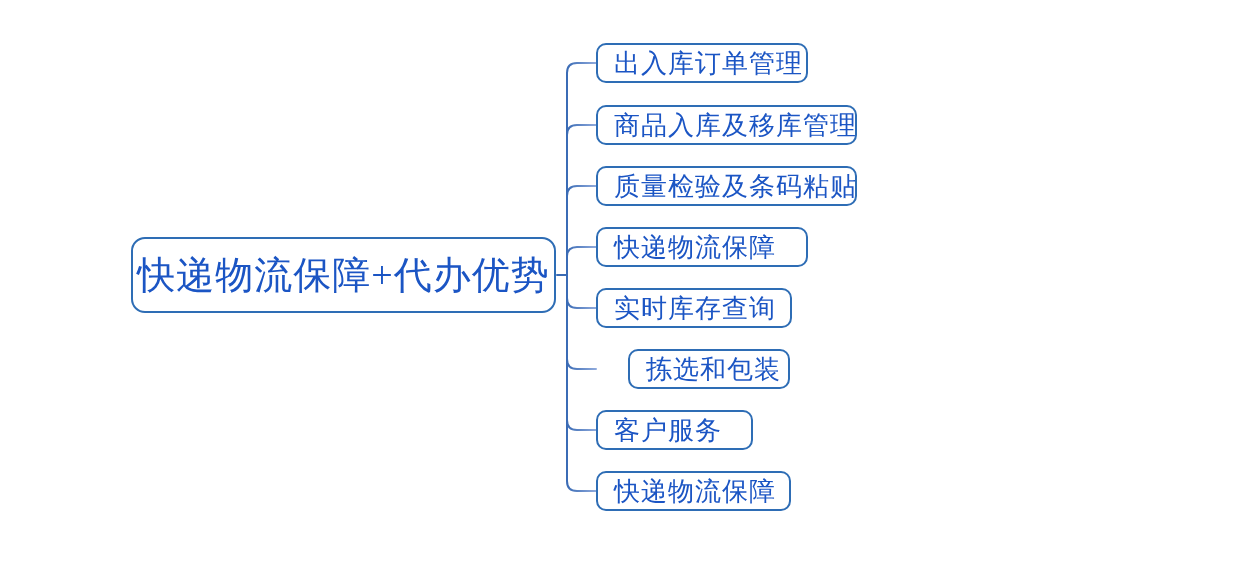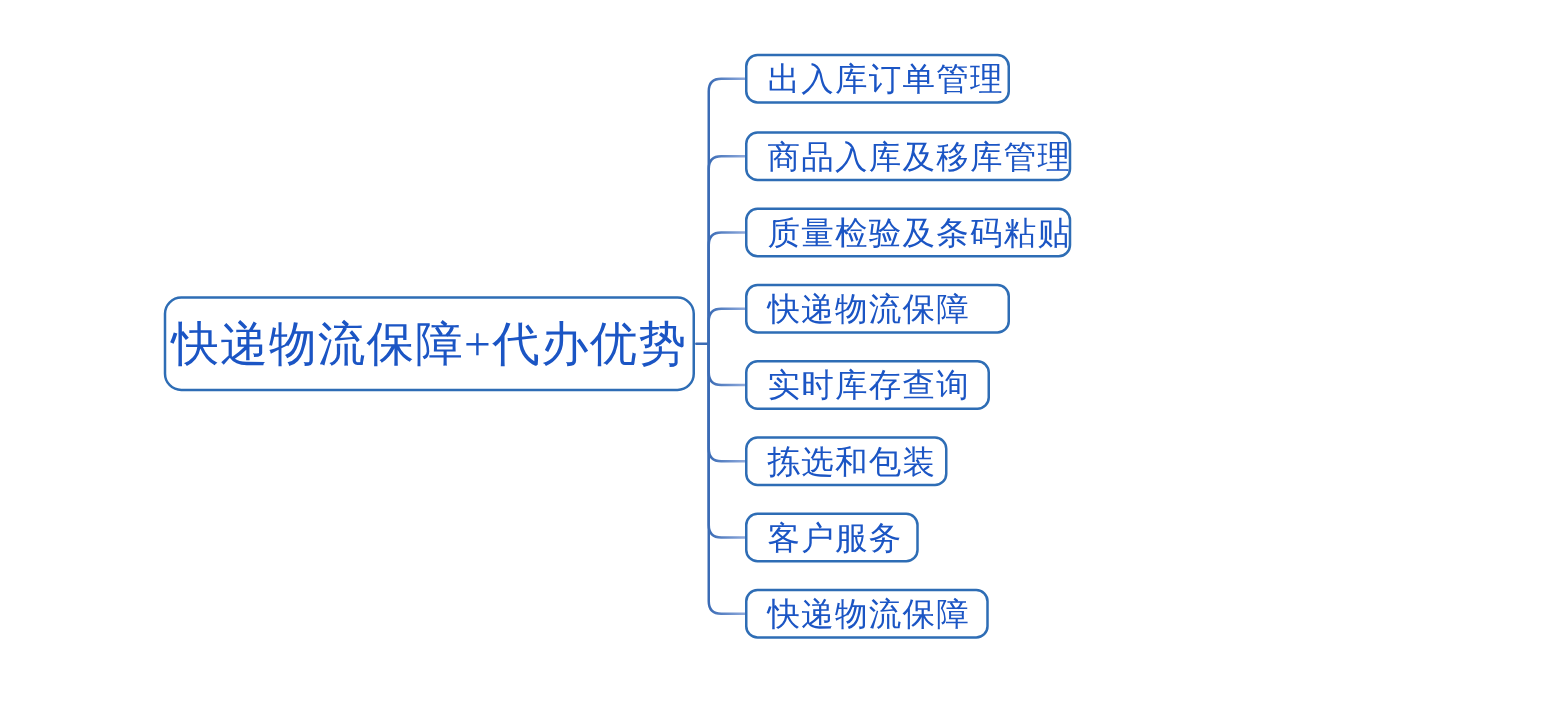--- a/index.html
+++ b/index.html
@@ -43,22 +43,22 @@
     border-radius:10px;
     font-size:26px;
     padding-left:16px;
     letter-spacing:1px;
   }
   .c1{top:43px;width:212px;}
   .c2{top:105px;width:261px;}
   .c3{top:166px;width:261px;}
   .c4{top:227px;width:212px;}
   .c5{top:288px;width:196px;}
-  .c6{top:349px;width:162px;}
-  .c7{top:410px;width:139px;}
+  .c6{top:349px;width:162px;margin-left:32px;}
+  .c7{top:410px;width:157px;}
   .c8{top:471px;width:195px;}
   .grad-stop-a{stop-color:var(--trunk);}
   .grad-stop-b{stop-color:var(--branch-light);}
 </style>
 </head>
 <body>
 
 <div class="canvas">
 
   <svg class="connectors" viewBox="0 0 1234 576" xmlns="http://www.w3.org/2000/svg">

